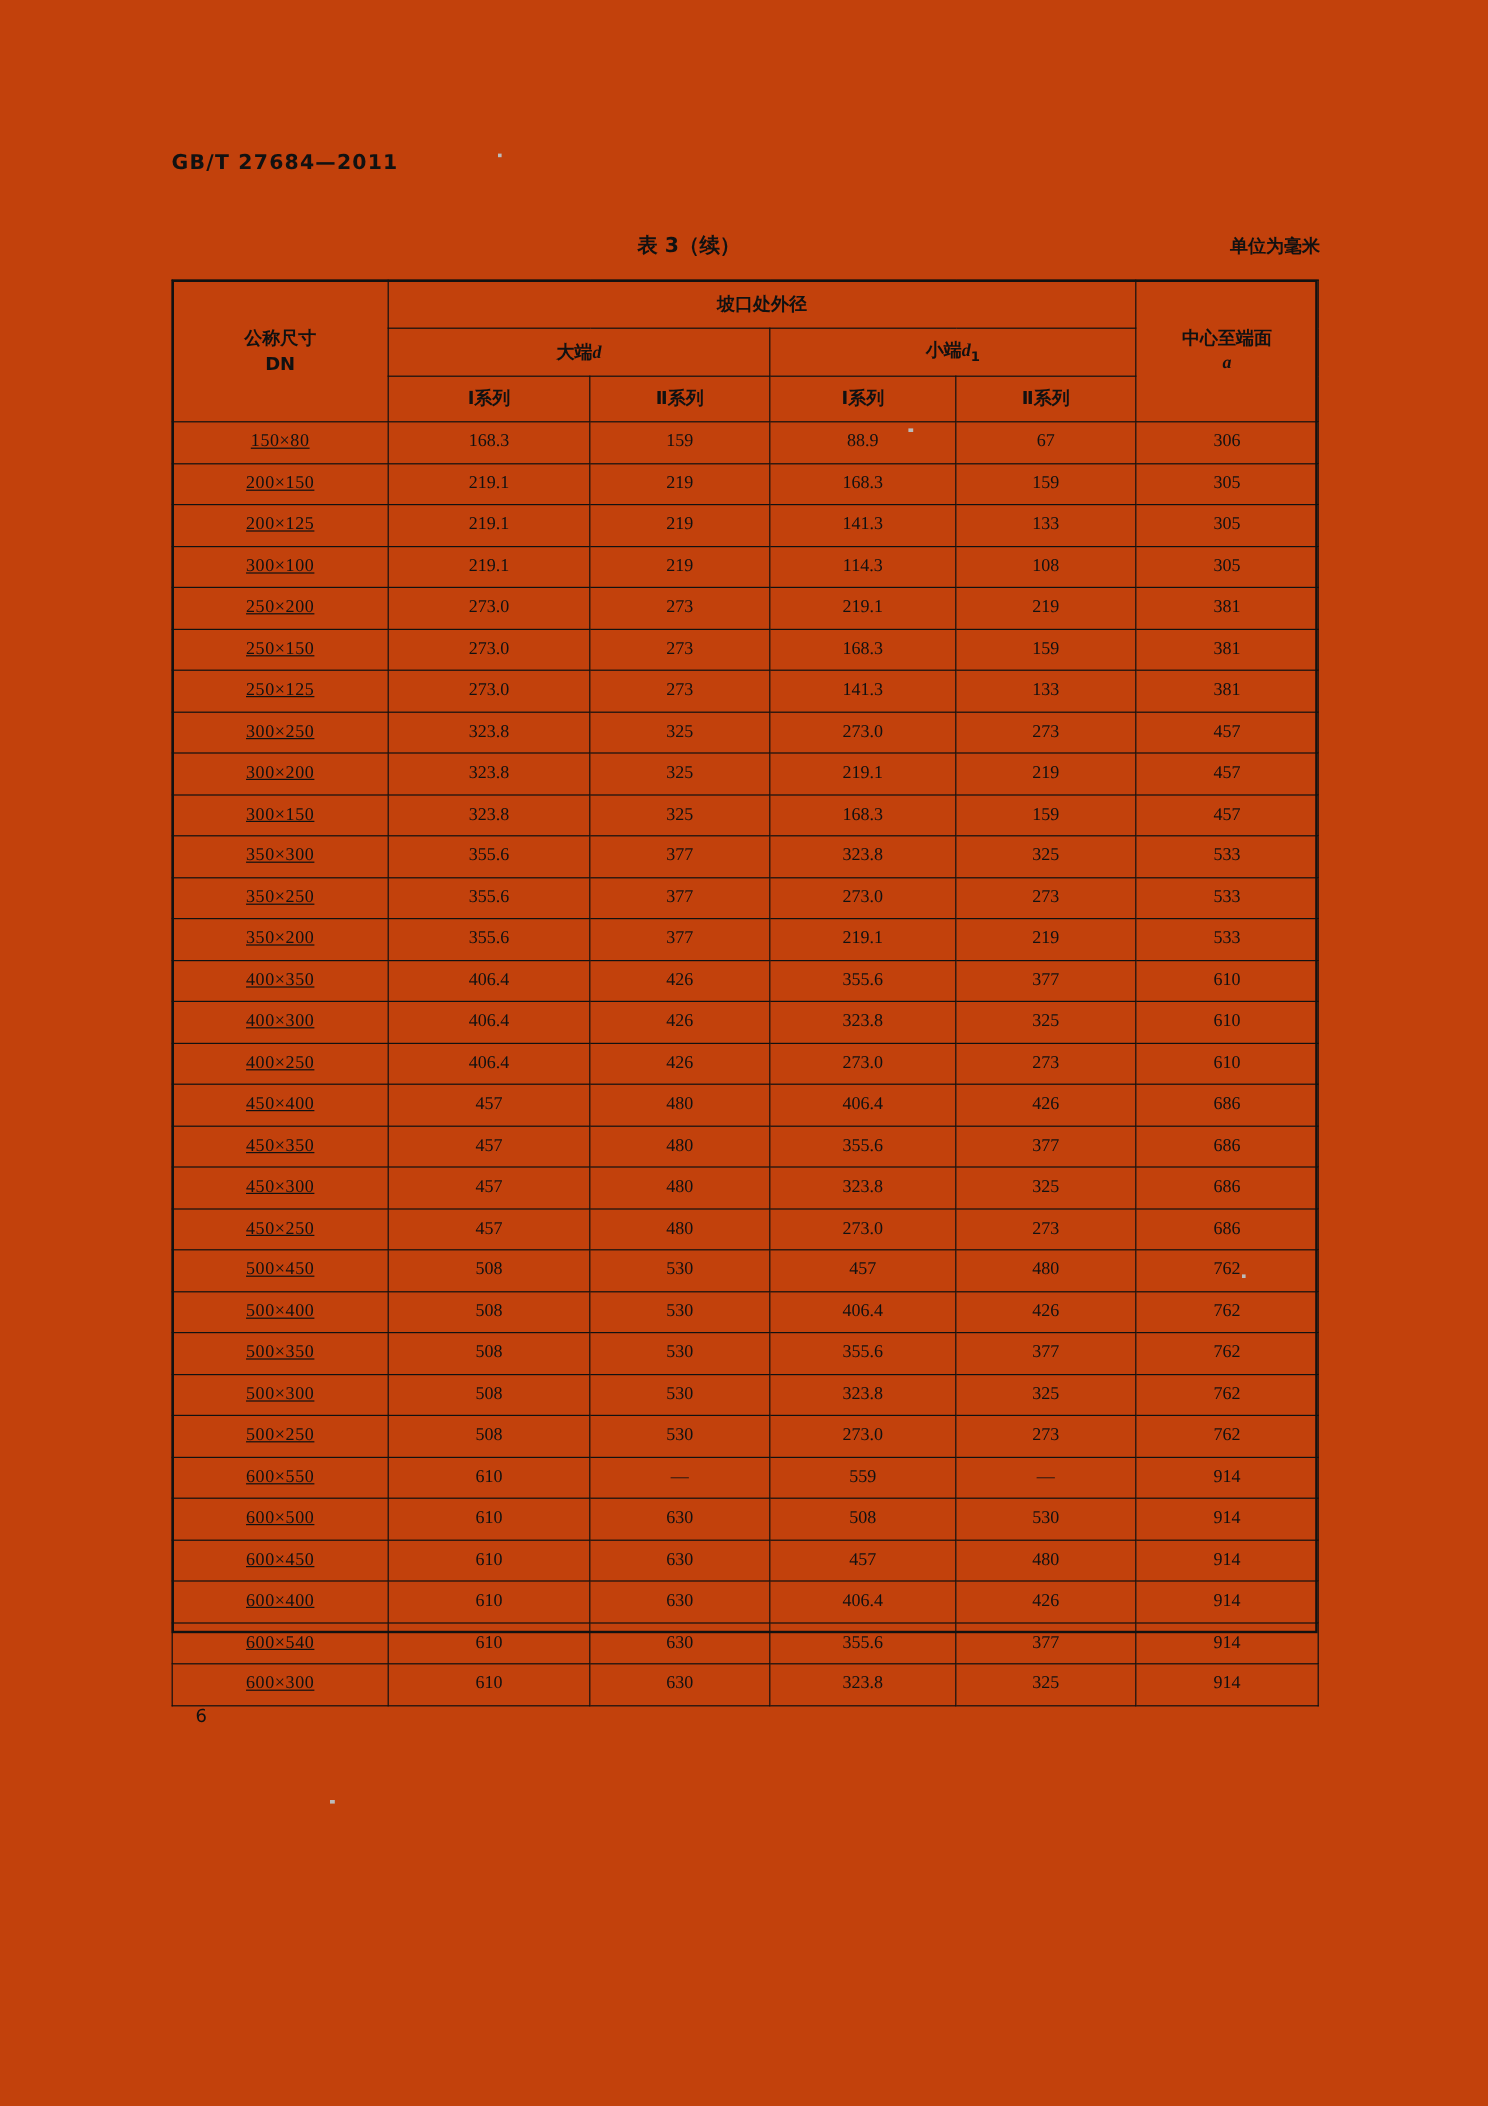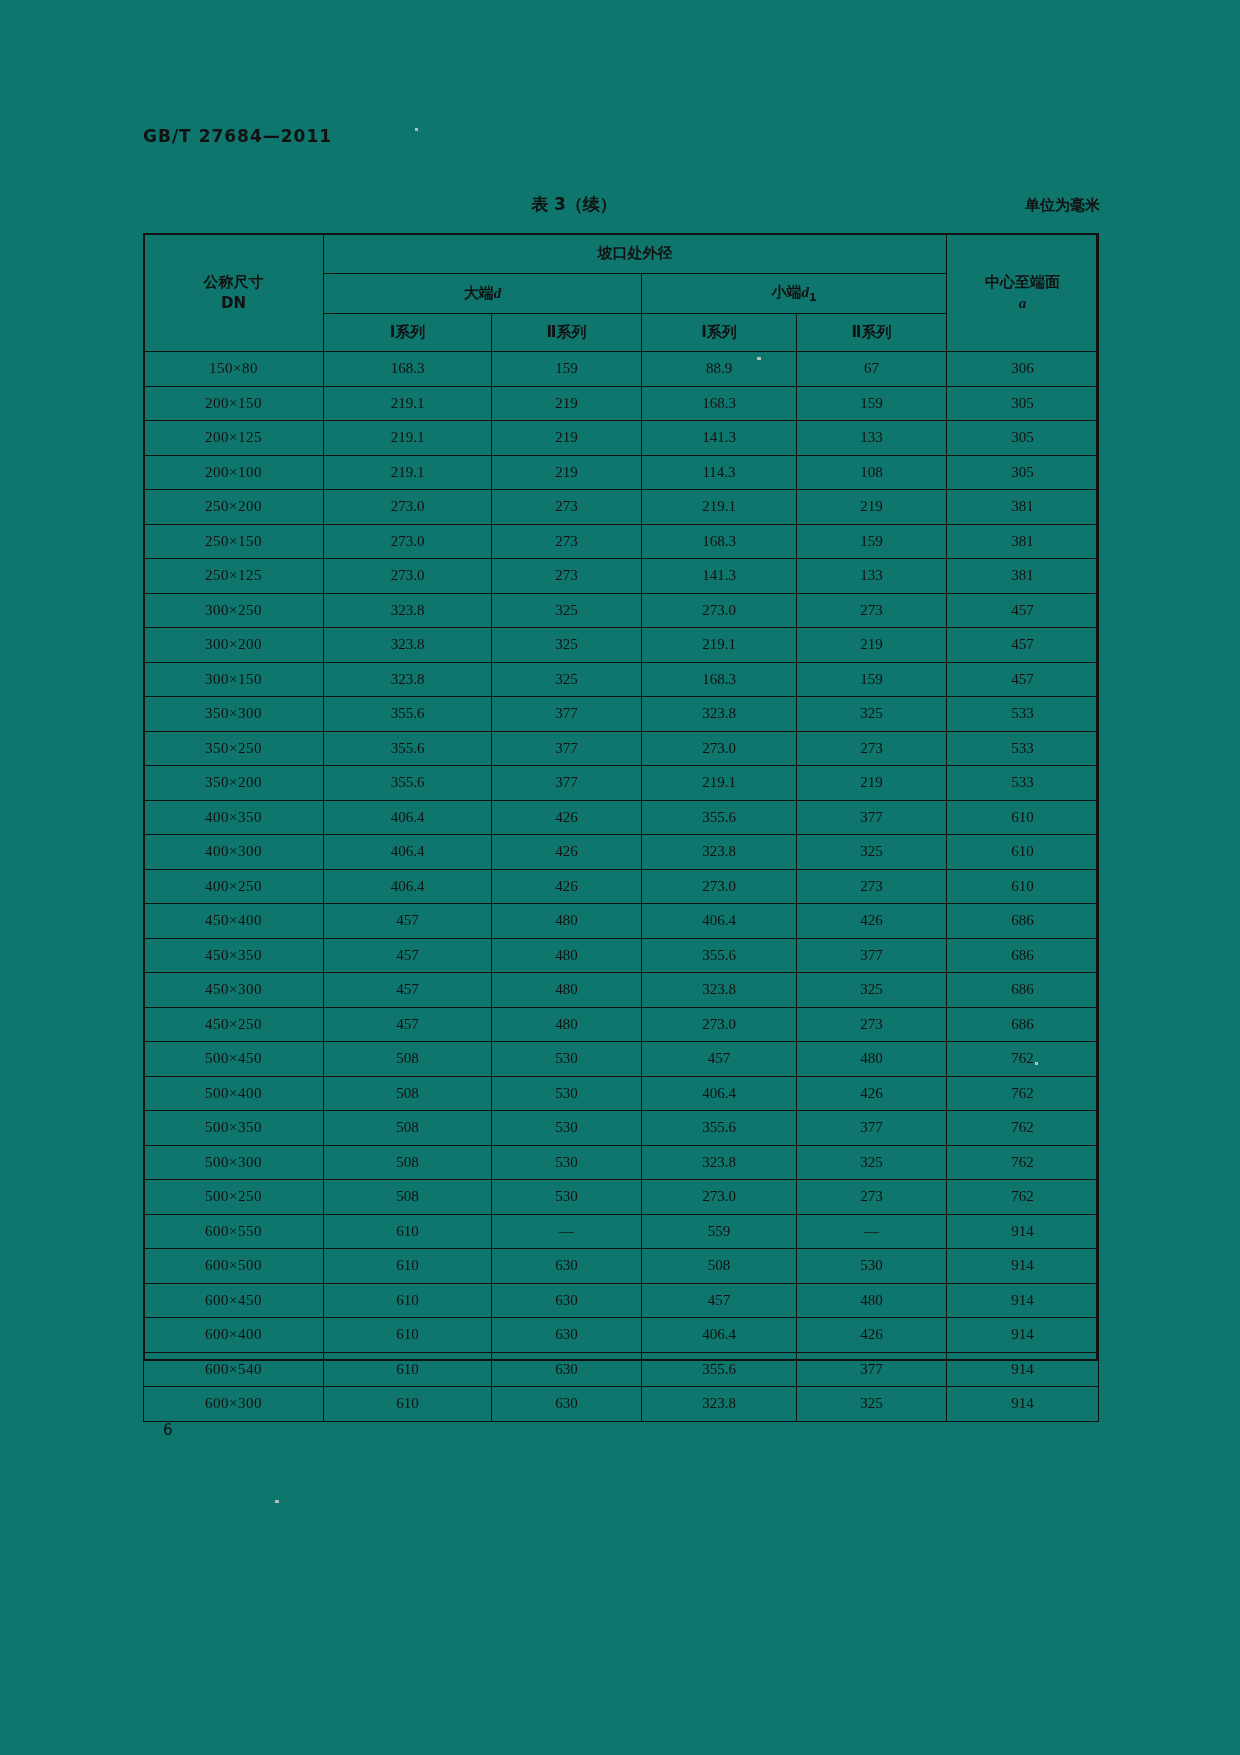--- a/index.html
+++ b/index.html
@@ -11,21 +11,21 @@
     width: 1240px;
     height: 1755px;
     font-family: "Liberation Serif", serif;
     color: #111;
     position: relative;
   }
   .page {
     position: relative;
     width: 1240px;
     height: 1755px;
-    background: #0f766e;
+    background: #c2410c;
   }
   .header-code {
     position: absolute;
     left: 143px;
     top: 126px;
     font-family: "DejaVu Sans", sans-serif;
     font-size: 17px;
     font-weight: 700;
     letter-spacing: 1px;
     color: #111;
@@ -89,20 +89,21 @@
   .col-dn { width: 180px; }
   .col-d1 { width: 168px; }
   .col-d2 { width: 150px; }
   .col-d3 { width: 155px; }
   .col-d4 { width: 150px; }
   .col-a  { width: 152px; }
   .dn-cell {
     font-family: "Liberation Serif", serif;
     font-size: 15px;
     letter-spacing: 0.5px;
+    text-decoration: underline;
   }
   .series-label {
     font-family: "DejaVu Sans", sans-serif;
     font-size: 14.5px;
   }
   .stack {
     line-height: 1.35;
   }
   .ital { font-style: italic; font-family: "Liberation Serif", serif; }
   .sub { font-size: 11px; vertical-align: sub; }
@@ -186,21 +187,21 @@
         </tr>
         <tr class="body-row">
           <td class="dn-cell">200×125</td>
           <td>219.1</td>
           <td>219</td>
           <td>141.3</td>
           <td>133</td>
           <td>305</td>
         </tr>
         <tr class="body-row">
-          <td class="dn-cell">200×100</td>
+          <td class="dn-cell">300×100</td>
           <td>219.1</td>
           <td>219</td>
           <td>114.3</td>
           <td>108</td>
           <td>305</td>
         </tr>
         <tr class="body-row">
           <td class="dn-cell">250×200</td>
           <td>273.0</td>
           <td>273</td>

